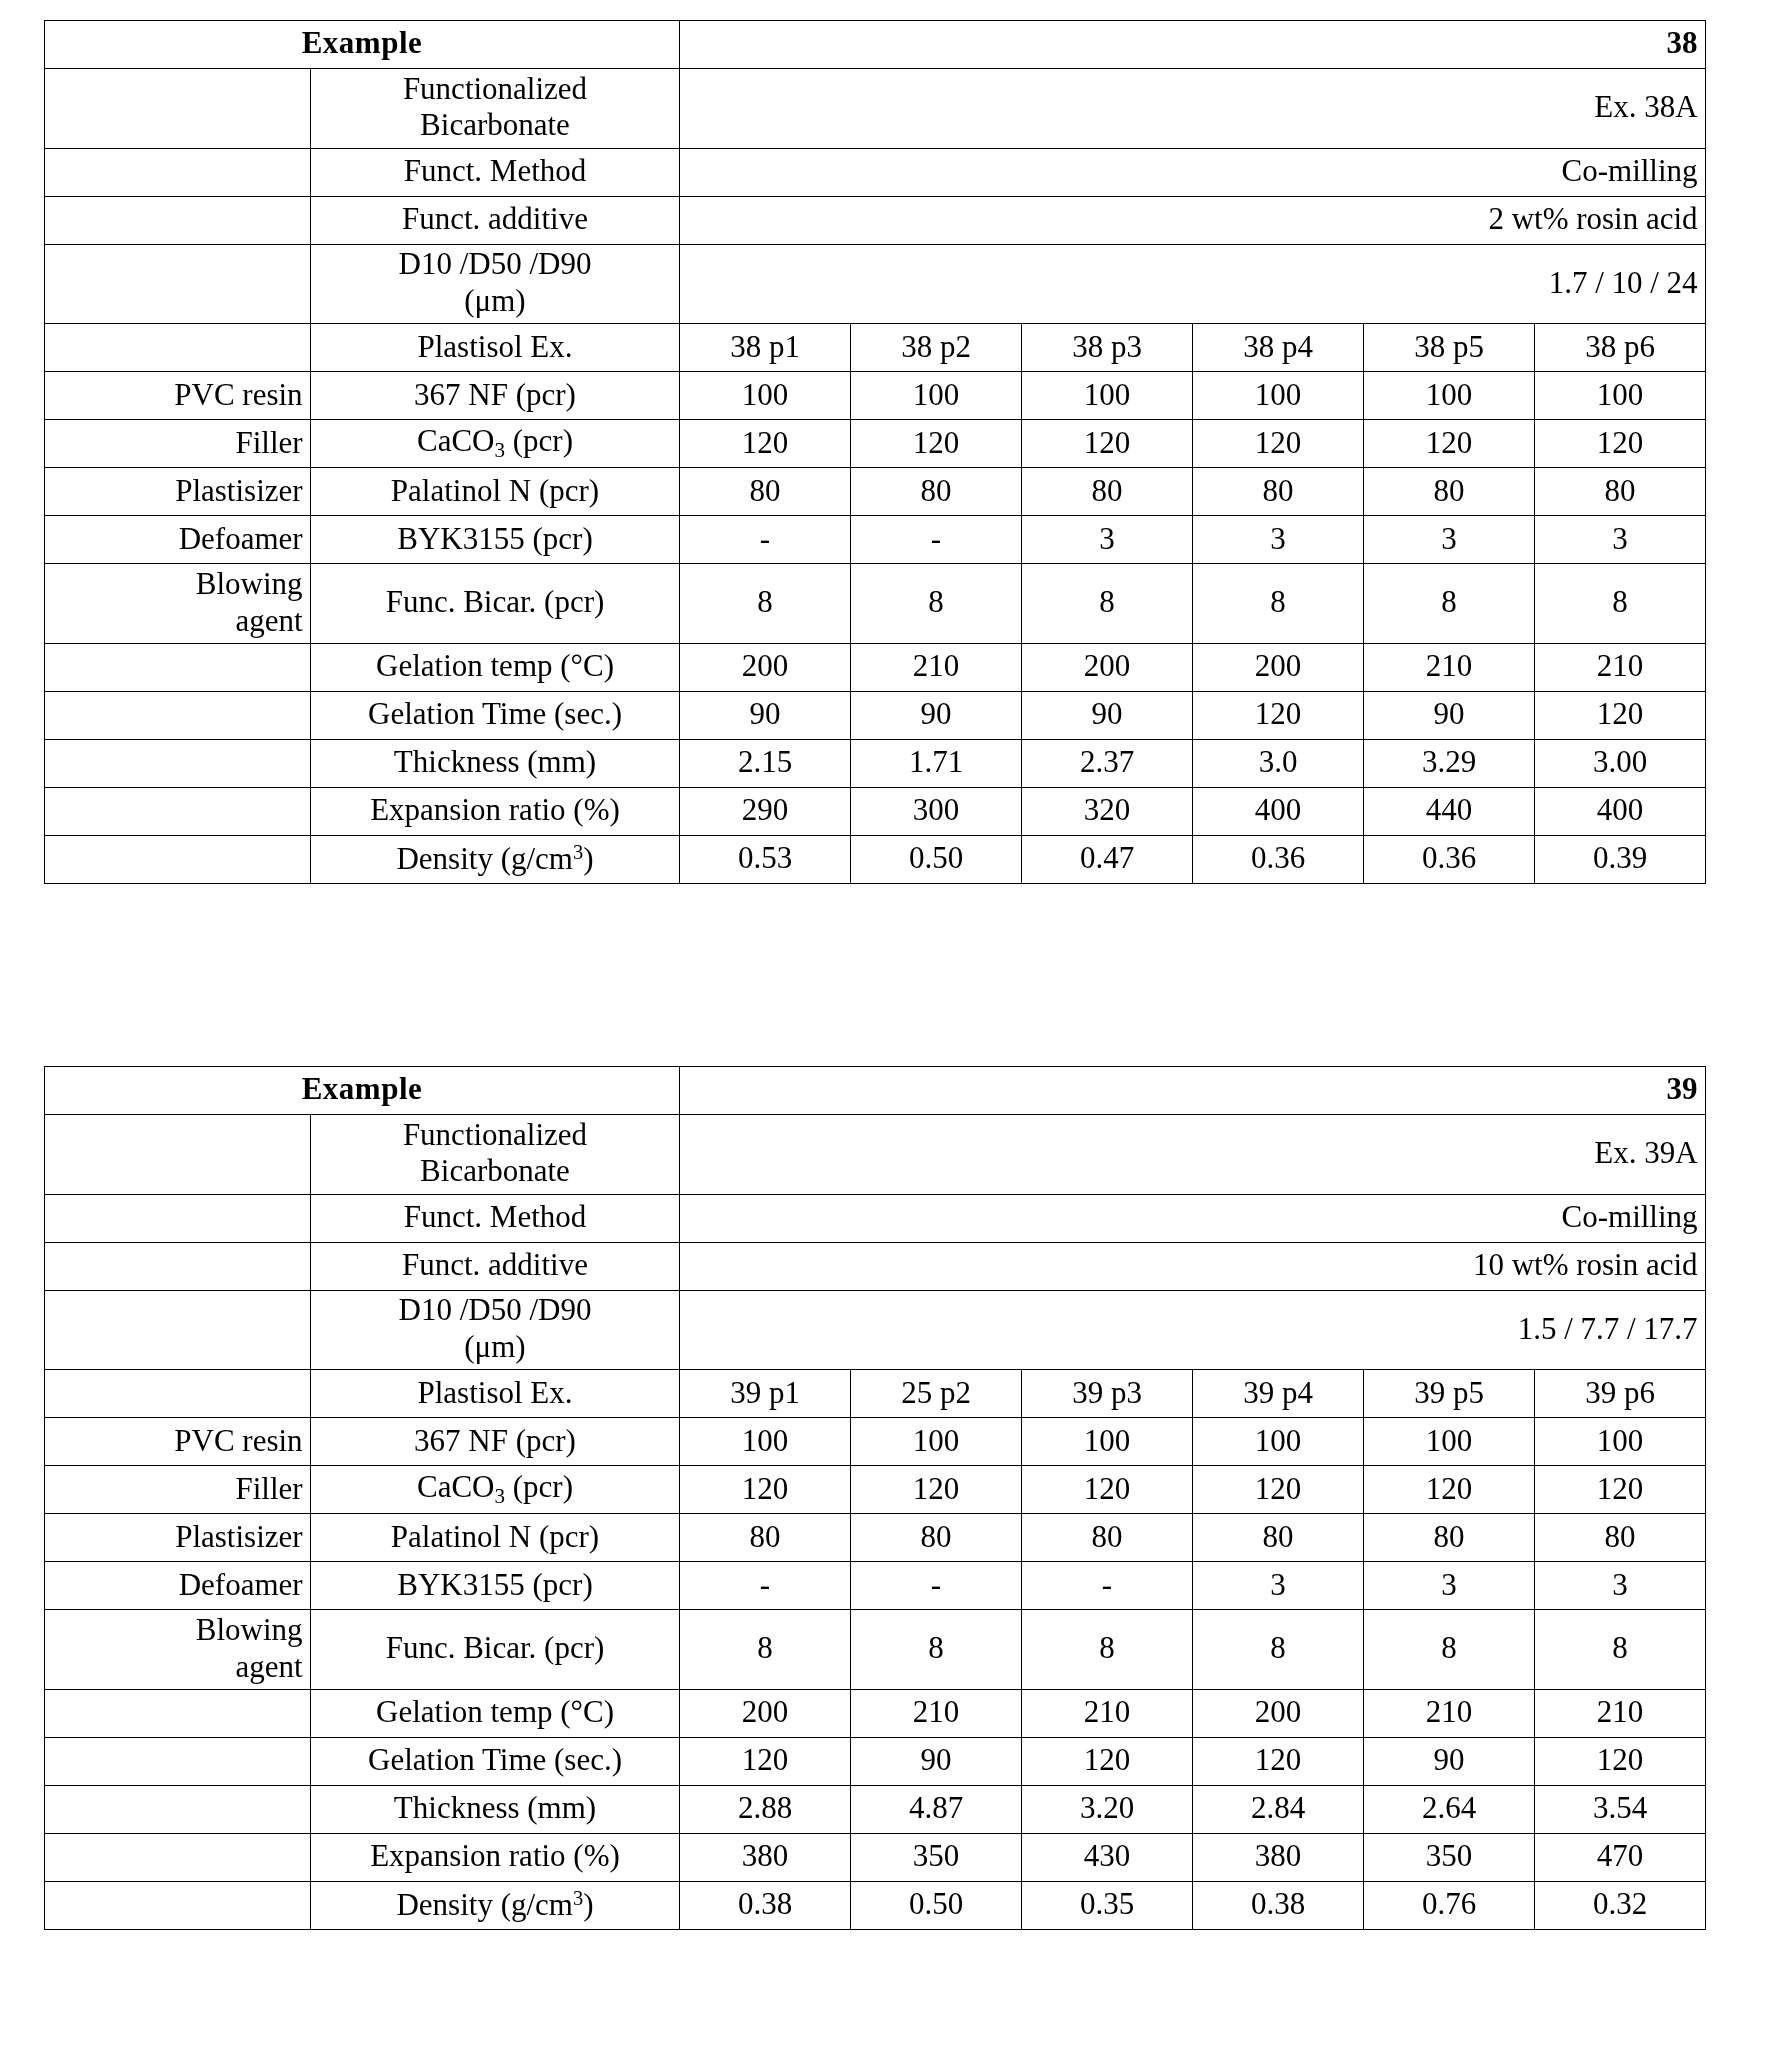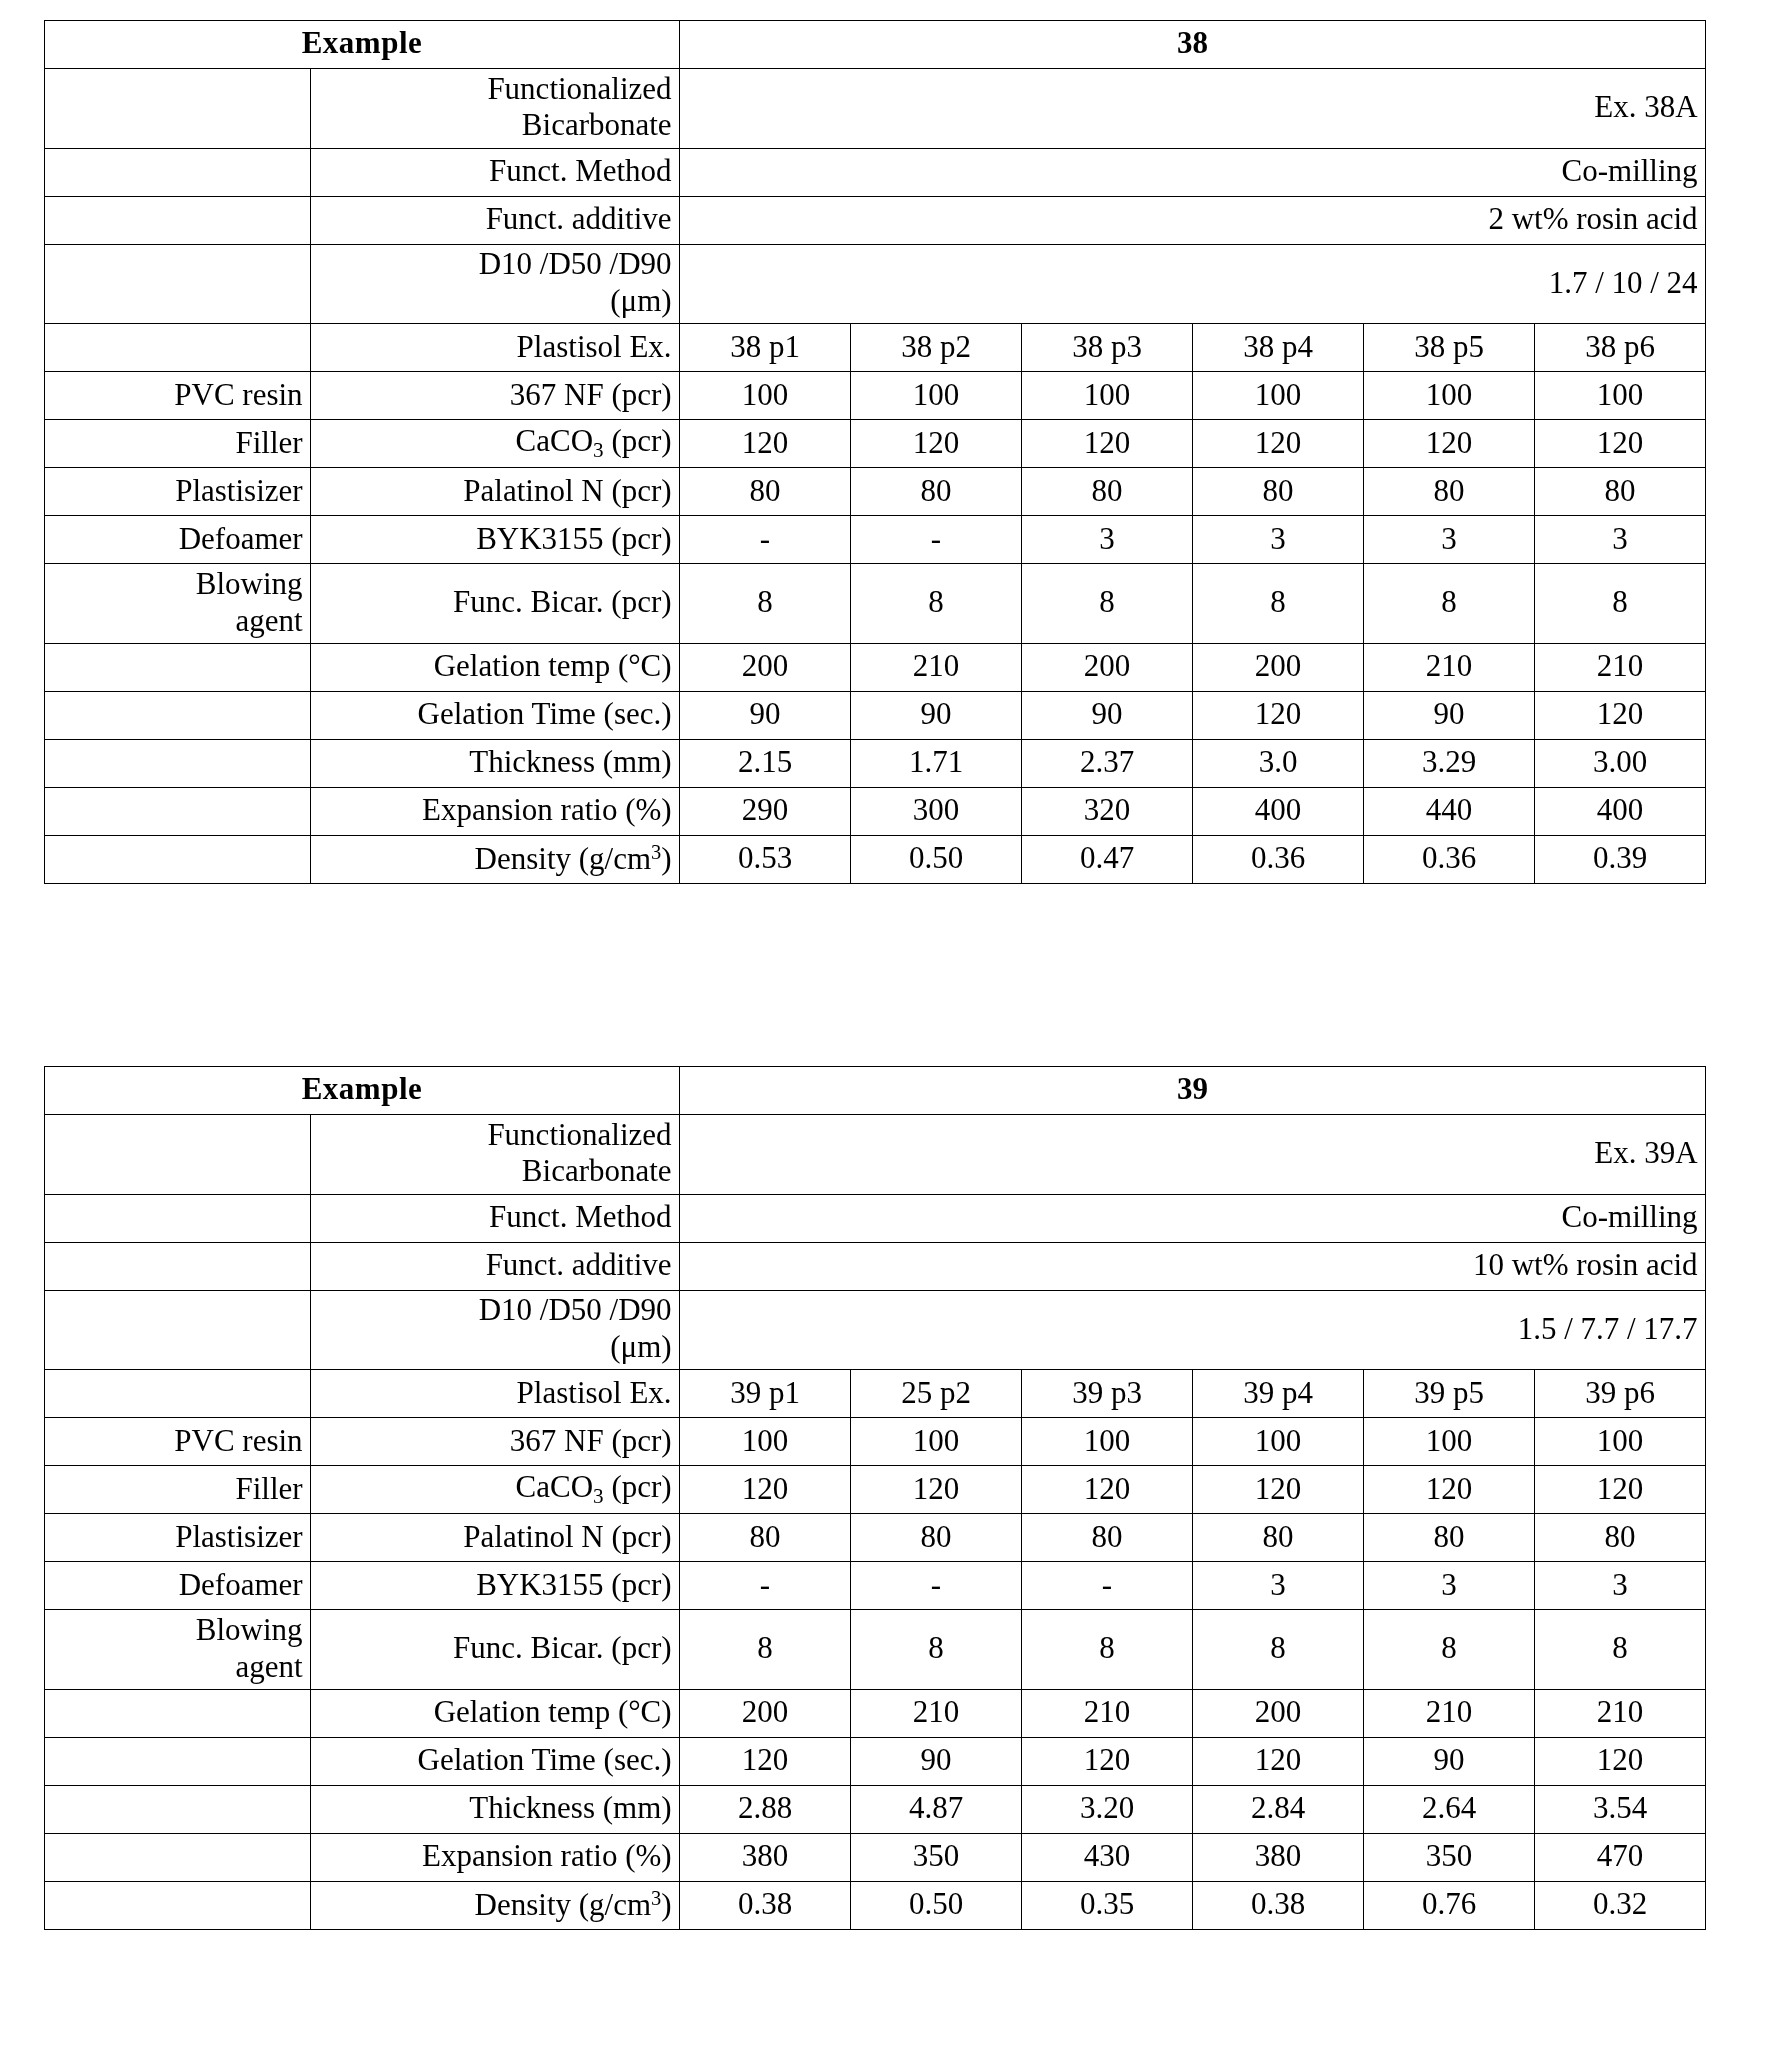--- a/index.html
+++ b/index.html
@@ -48,36 +48,36 @@
   
   col.c-group  { width: 266px; }
   col.c-label  { width: 369px; }
   col.c-data   { width: 171px; }
 
   td.group-cell {
     text-align: right;
     white-space: pre-line;
   }
   td.label-cell {
-    text-align: right;
+    text-align: center;
     white-space: pre-line;
   }
   td.data-cell {
     text-align: center;
   }
   td.merged-cell {
     text-align: right;
   }
   td.example-title {
     text-align: center;
     font-weight: bold;
     letter-spacing: 0.5px;
   }
   td.example-number {
-    text-align: center;
+    text-align: right;
     font-weight: bold;
   }
   td.empty-cell { }
 
   .tall-2 { height: 96px; }
   .tall-blowing { height: 96px; }
 
   sub {
     font-size: 0.68em;
     vertical-align: -0.28em;

